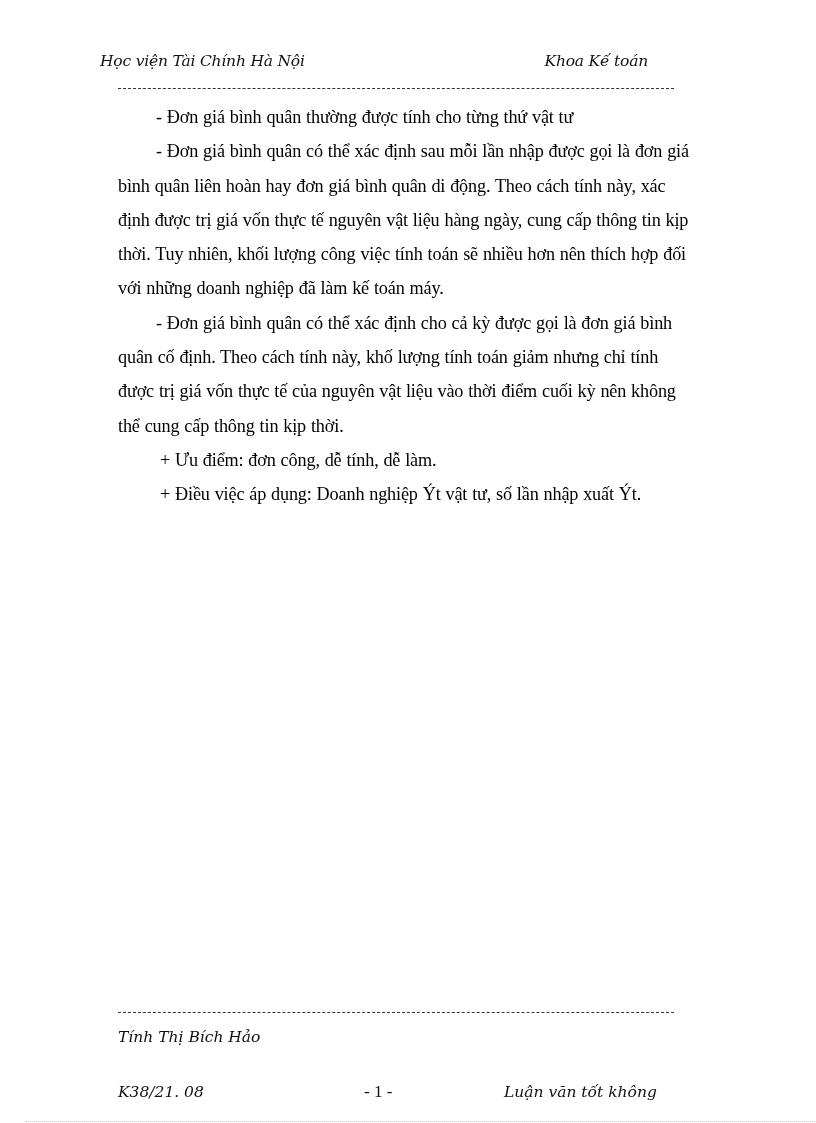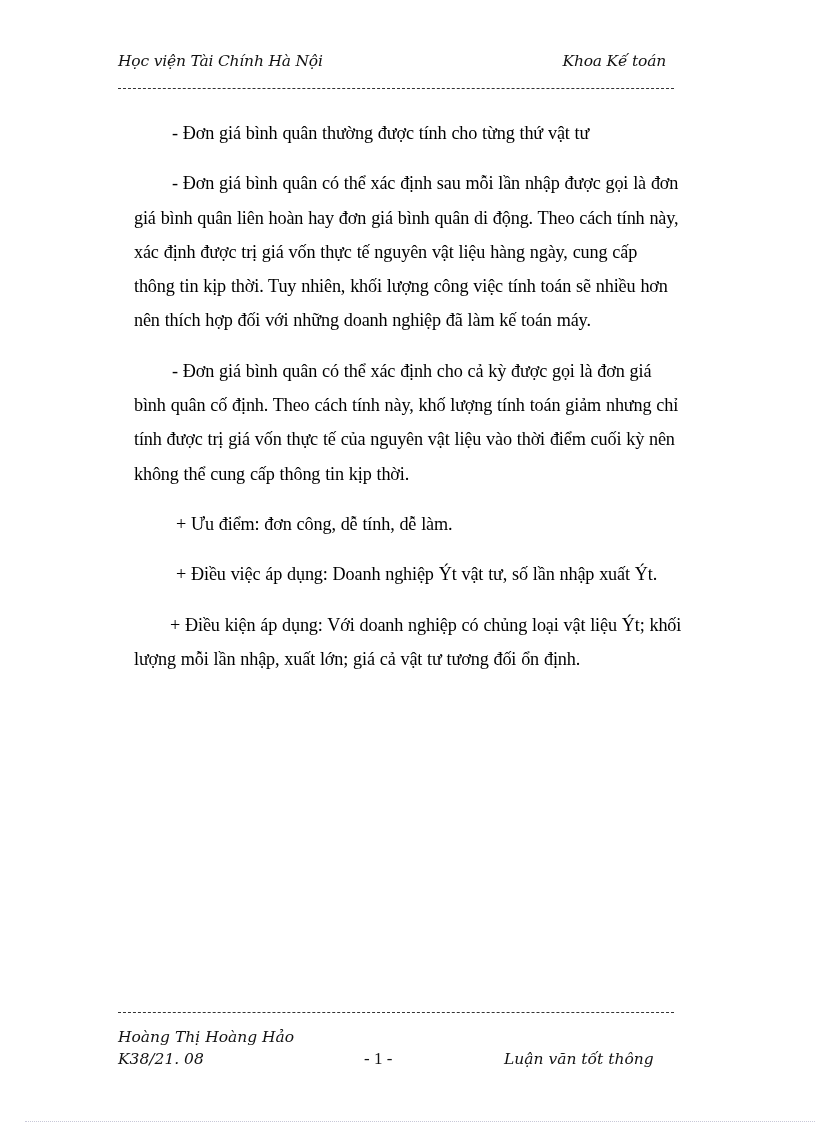--- a/index.html
+++ b/index.html
@@ -15,21 +15,21 @@
       color: #000000;
     }
     .page {
       position: absolute;
       left: 0; top: 0;
       width: 816px;
       height: 1123px;
     }
     .header-row {
       position: absolute;
-      left: 118px;
+      left: 100px;
       top: 52px;
       width: 548px;
       display: flex;
       justify-content: space-between;
       font-family: "DejaVu Serif", serif;
       font-style: italic;
       font-size: 15.5px;
       letter-spacing: -0.2px;
       color: #111;
     }
@@ -48,21 +48,21 @@
       left: 118px;
       top: 100px;
       width: 580px;
       font-family: "Liberation Serif", serif;
       font-size: 18.2px;
       line-height: 34.3px;
       letter-spacing: -0.15px;
       word-spacing: 0.5px;
     }
     .body-text p {
-      margin: 16px;
+      margin: 0;
       white-space: normal;
     }
     .indent-1 { text-indent: 38px; }
     .indent-2 { text-indent: 42px; }
     .indent-3 { text-indent: 46px; }
     .indent-0 { text-indent: 36px; }
 
     .footer {
       position: absolute;
       left: 118px;
@@ -71,21 +71,21 @@
       font-family: "DejaVu Serif", serif;
       font-style: italic;
       font-size: 15.5px;
       line-height: 22px;
       color: #111;
     }
     .footer-line2 {
       display: flex;
       align-items: baseline;
     }
-    .footer-code { width: 246px; }
+    .footer-code { width: 246px; margin-top: 33px; }
     .footer-page {
       font-family: "Liberation Serif", serif;
       font-style: normal;
       font-size: 17px;
       width: 140px;
     }
     .footer-title { flex: 1; }
     .page-break {
       position: absolute;
       left: 25px;
@@ -105,28 +105,27 @@
     <span>Khoa Kế toán</span>
   </div>
   <div class="dash-rule top"></div>
 
   <div class="body-text">
     <p class="indent-1">- Đơn giá bình quân thường được tính cho từng thứ vật tư</p>
     <p class="indent-1">- Đơn giá bình quân có thể xác định sau mỗi lần nhập được gọi là đơn giá bình quân liên hoàn hay đơn giá bình quân di động. Theo cách tính này, xác định được trị giá vốn thực tế nguyên vật liệu hàng ngày, cung cấp thông tin kịp thời. Tuy nhiên, khối lượng công việc tính toán sẽ nhiều hơn nên thích hợp đối với những doanh nghiệp đã làm kế toán máy.</p>
     <p class="indent-1">- Đơn giá bình quân có thể xác định cho cả kỳ được gọi là đơn giá bình quân cố định. Theo cách tính này, khố lượng tính toán giảm nhưng chỉ tính được trị giá vốn thực tế của nguyên vật liệu vào thời điểm cuối kỳ nên không thể cung cấp thông tin kịp thời.</p>
     <p class="indent-2">+ Ưu điểm: đơn công, dễ tính, dễ làm.</p>
     <p class="indent-2">+ Điều việc áp dụng: Doanh nghiệp Ýt vật tư, số lần nhập xuất Ýt.</p>
-    <p class="indent-0">+ Điều kiện áp dụng: Với doanh nghiệp có chủng loại vật liệu Ýt; khối lượng mỗi lần nhập, xuất lớn; giá cả vật tư tương đối ổn định.</p>
   </div>
 
   <div class="dash-rule bottom"></div>
 
   <div class="footer">
-    <div>Hoàng Thị Hoàng Hảo</div>
+    <div>Tính Thị Bích Hảo</div>
     <div class="footer-line2">
       <span class="footer-code">K38/21. 08</span>
       <span class="footer-page">- 1 -</span>
-      <span class="footer-title">Luận văn tốt thông</span>
+      <span class="footer-title">Luận văn tốt không</span>
     </div>
   </div>
 
   <div class="page-break"></div>
 </div>
 
 </body></html>

